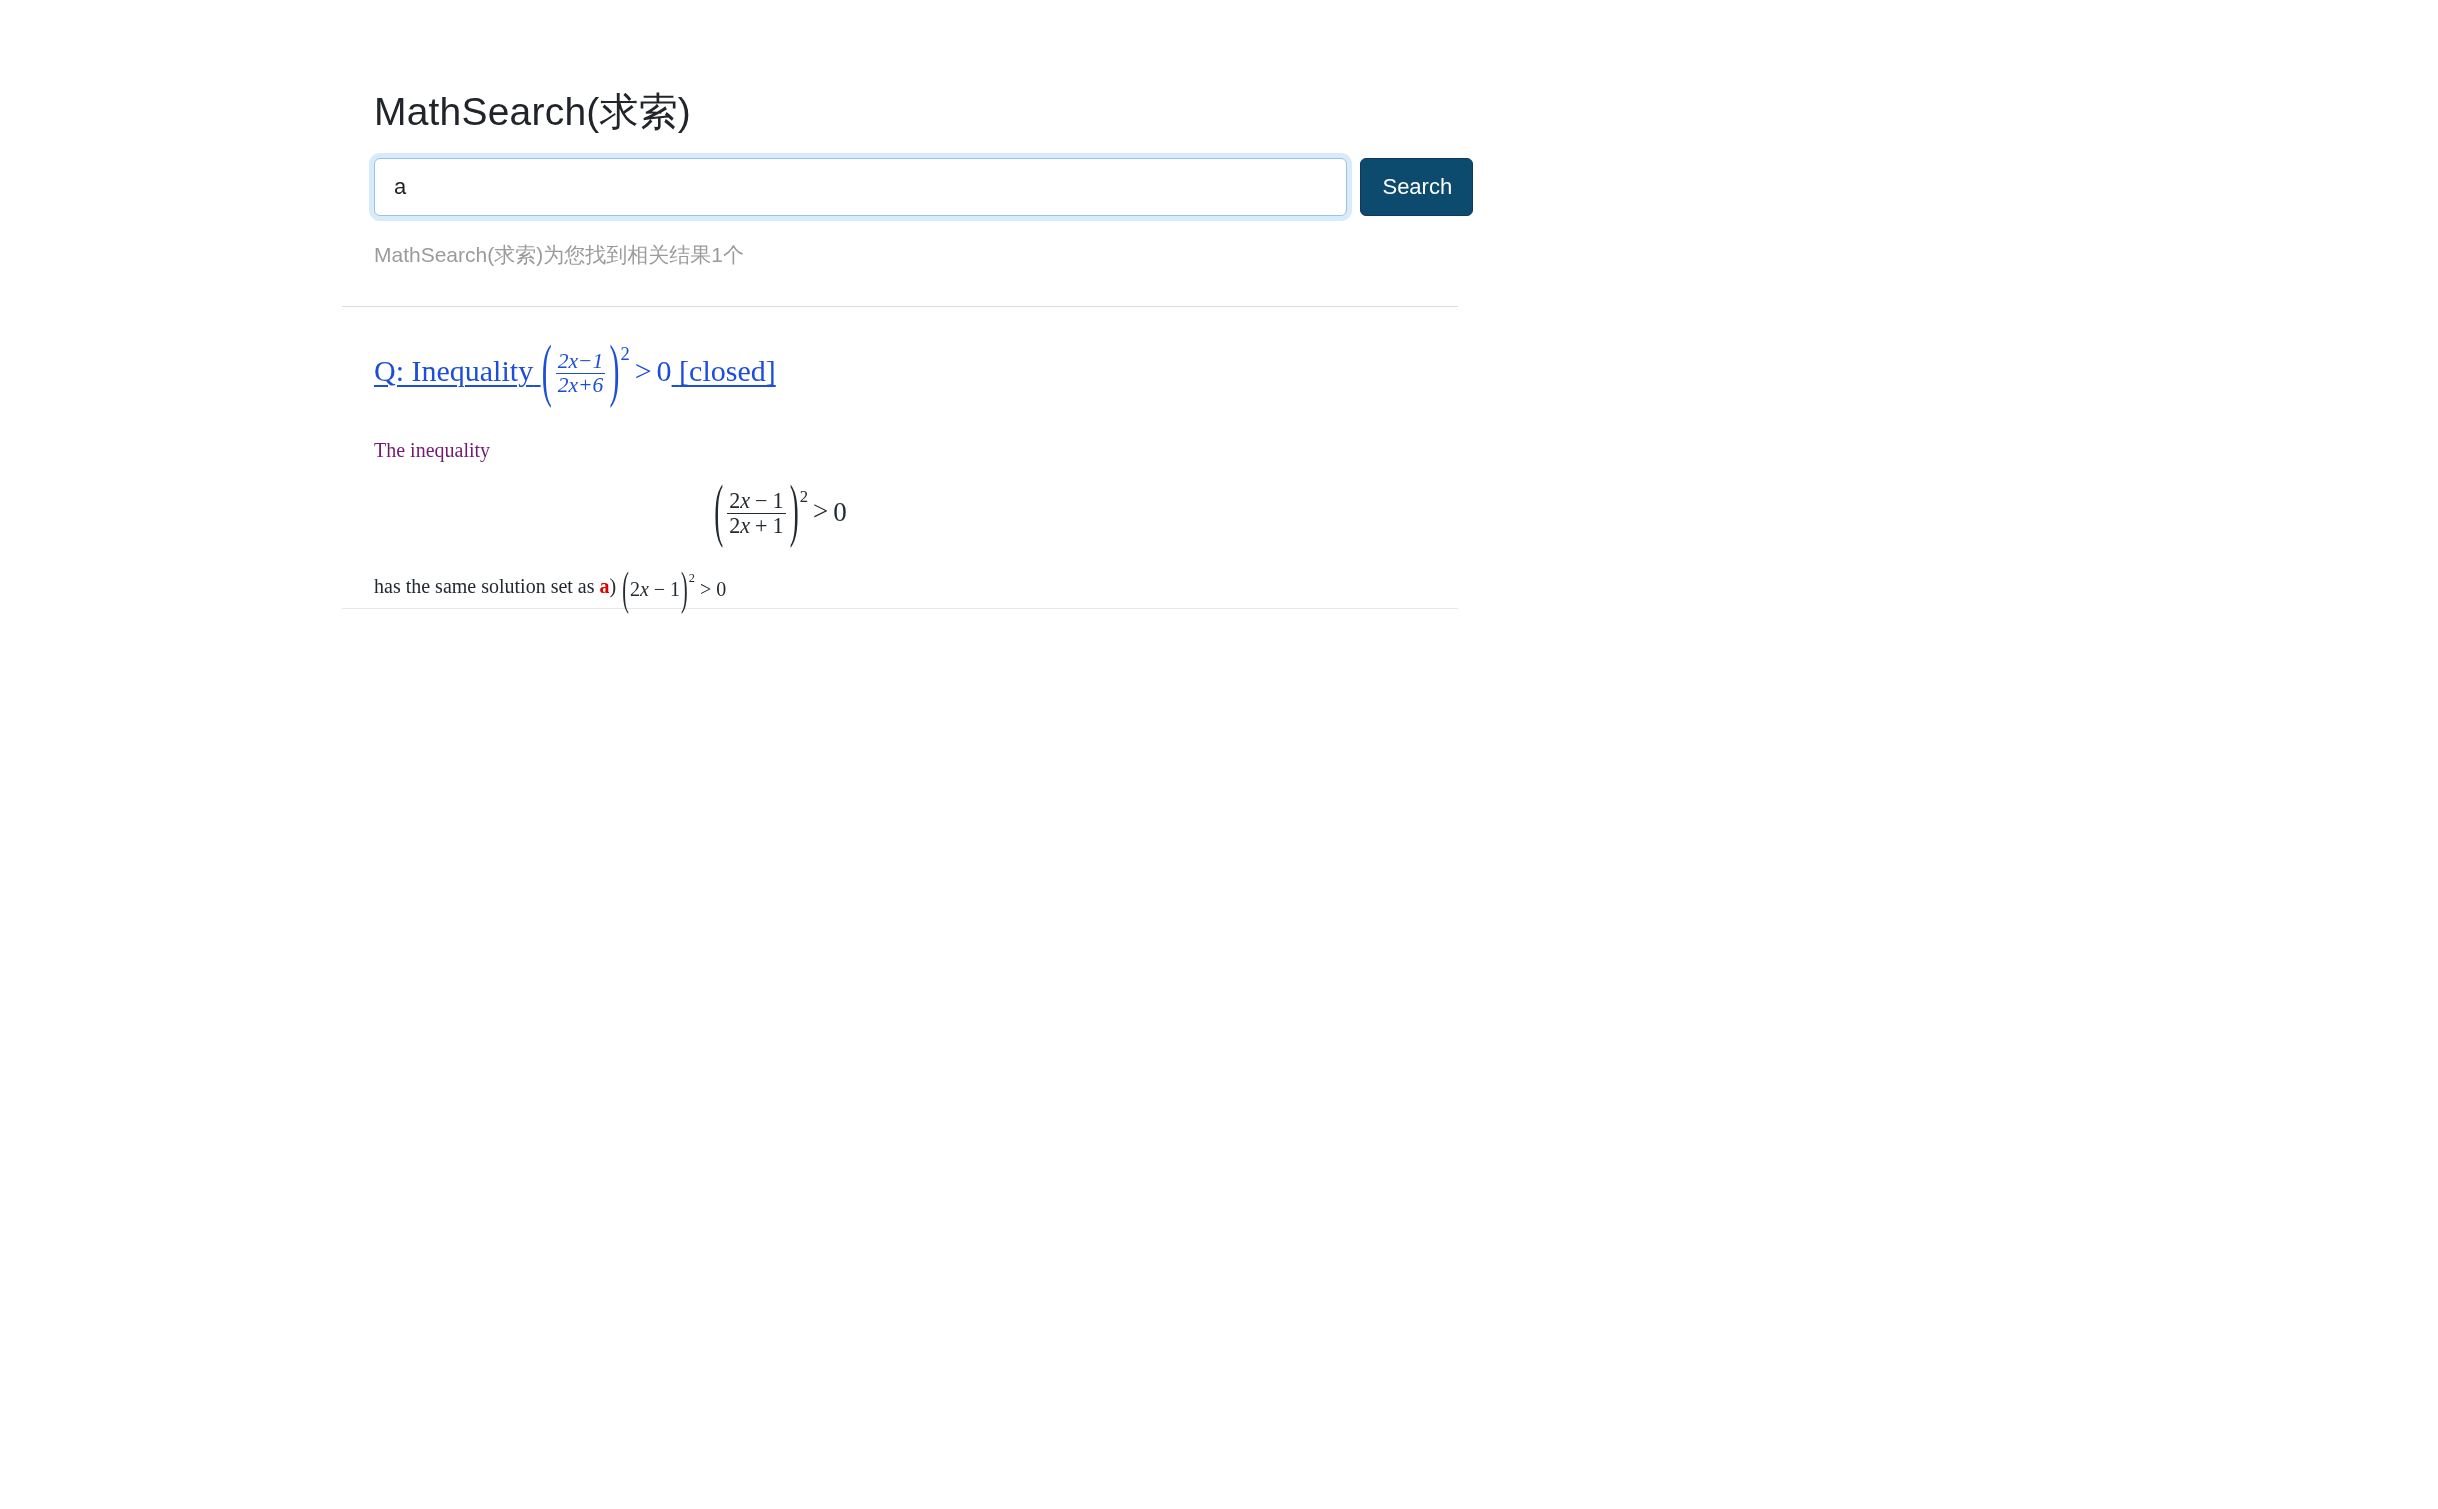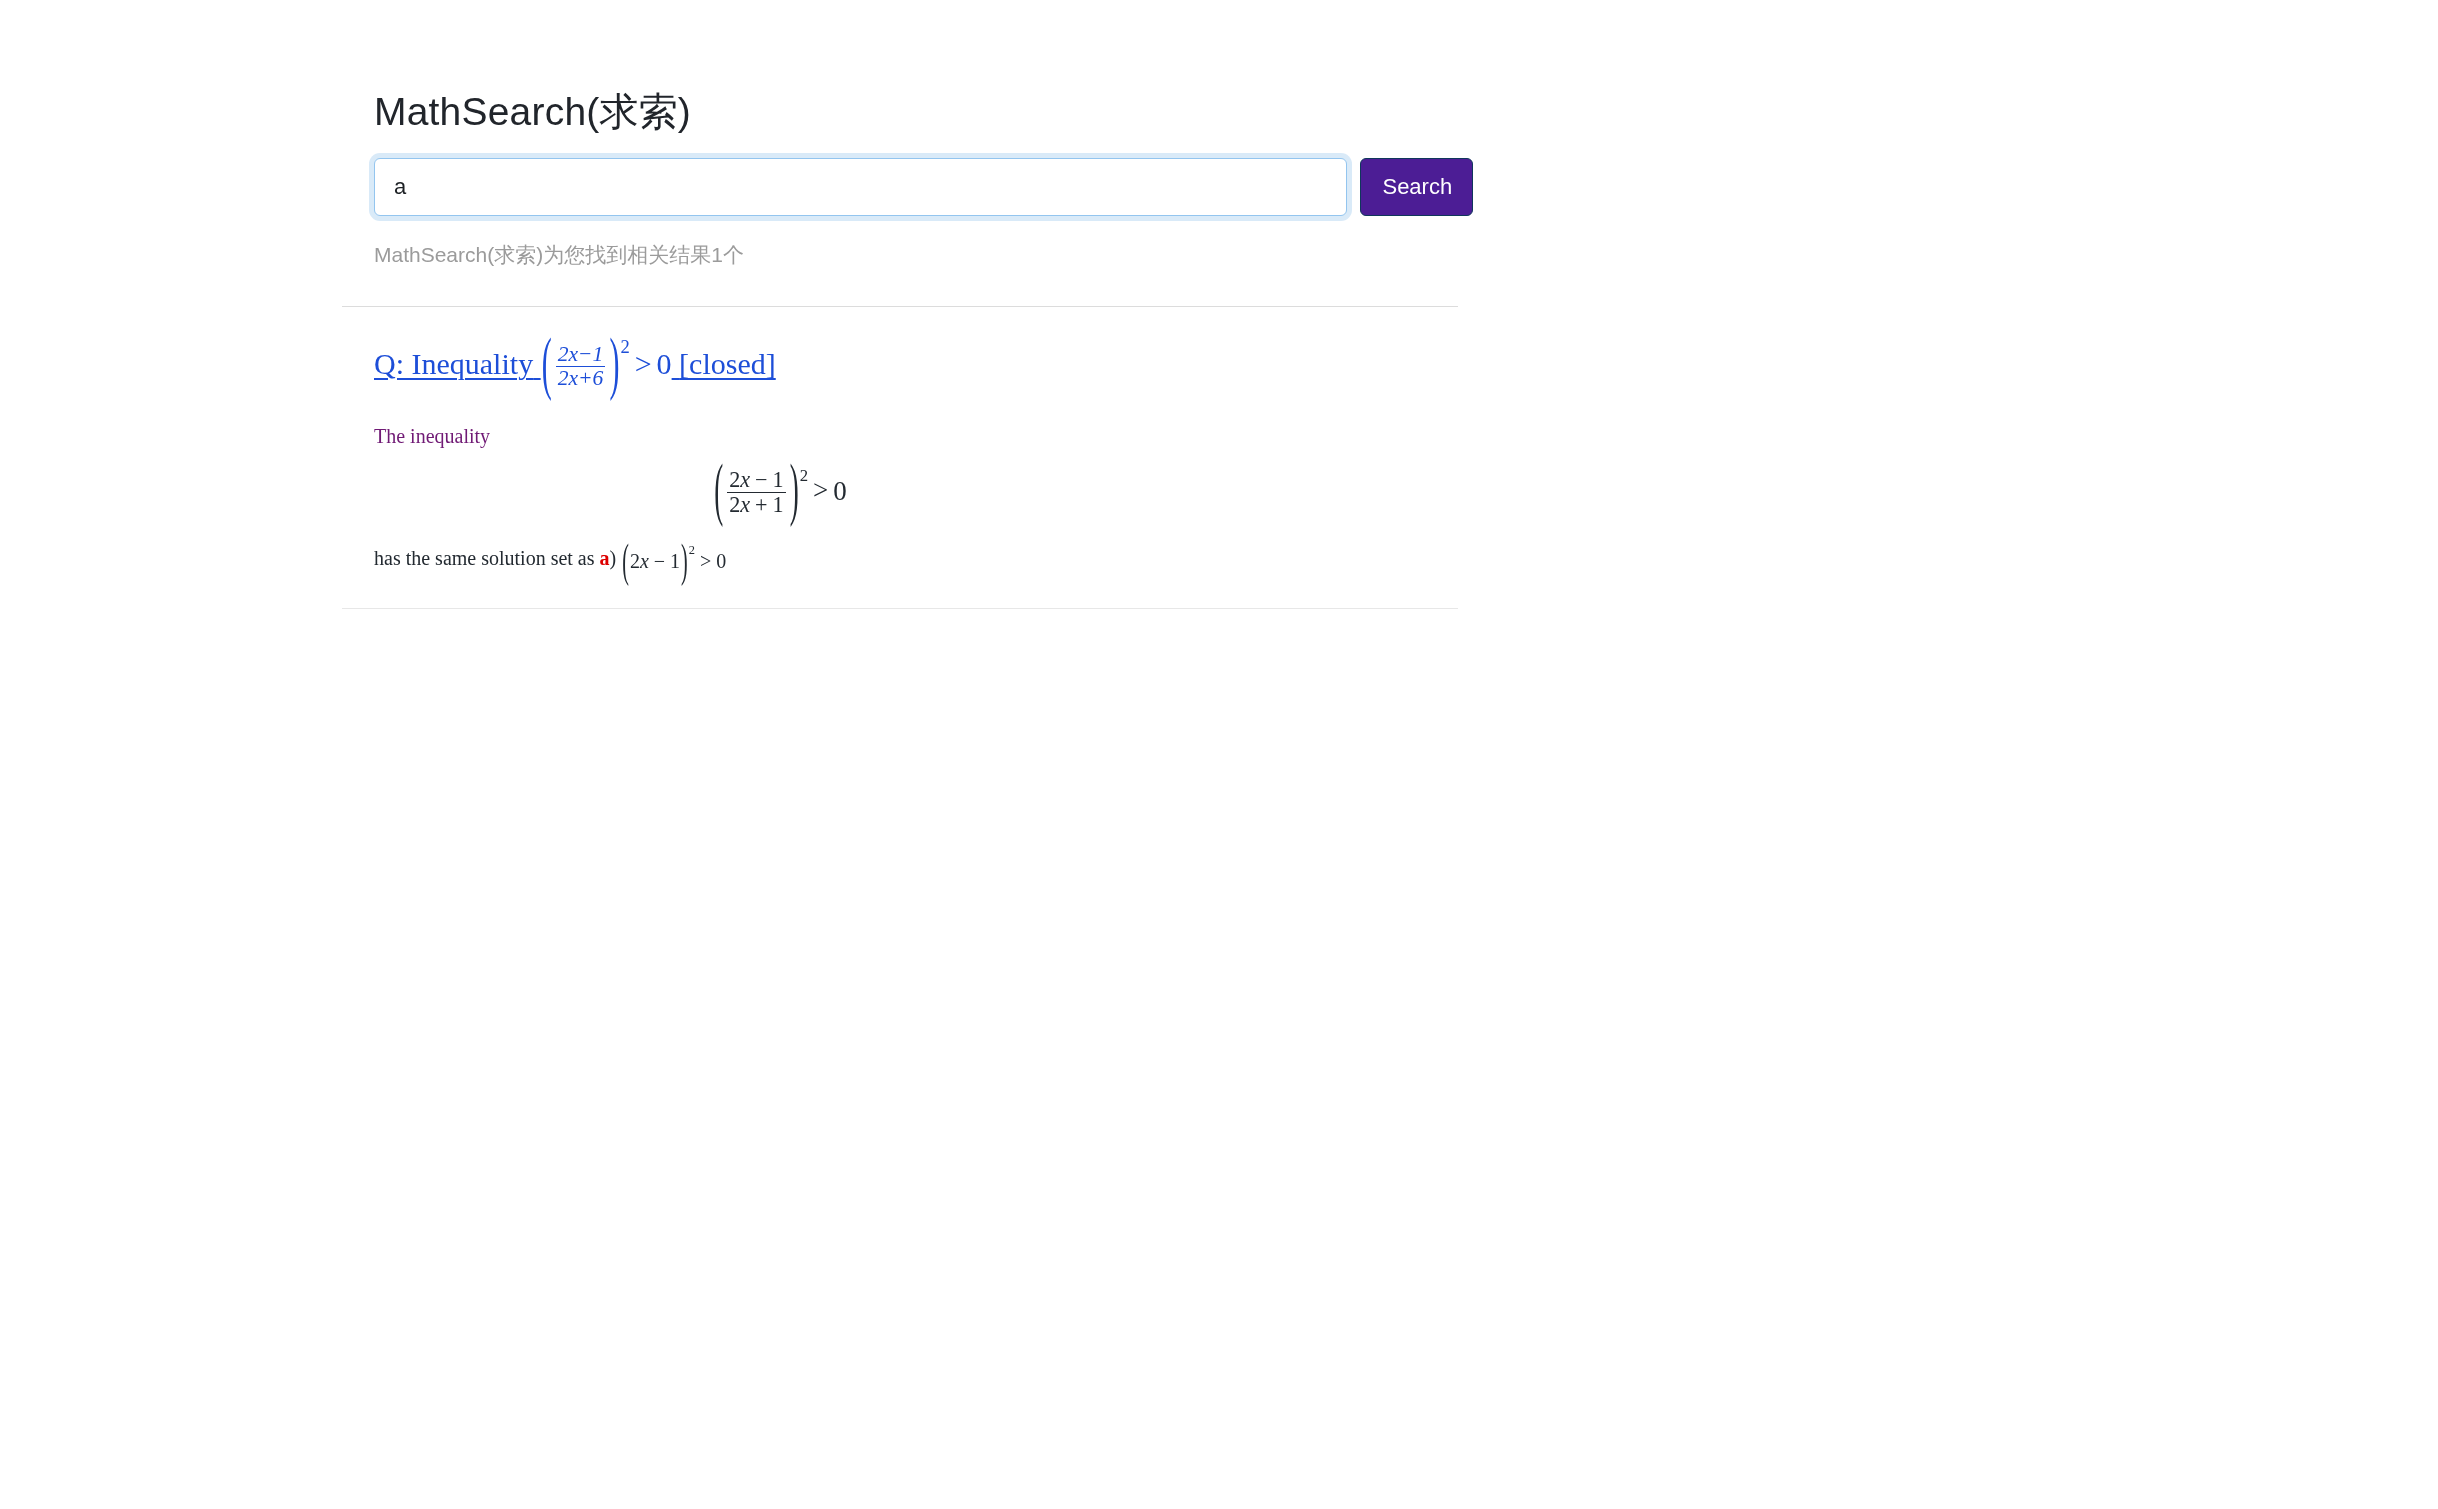--- a/index.html
+++ b/index.html
@@ -68,21 +68,21 @@
   .search-input::placeholder { color: #9aa3ab; }
 
   .search-button {
     height: 58px;
     min-width: 98px;
     padding: 0 21px;
     font-family: "Liberation Sans", sans-serif;
     font-size: 22px;
     font-weight: 400;
     color: #ffffff;
-    background: #4c1d95;
+    background: #0c4a6e;
     border: 1px solid #10375c;
     border-radius: 6px;
     cursor: pointer;
     line-height: 1;
   }
 
   .result-count {
     margin-top: 25px;
     font-family: "Liberation Sans", sans-serif;
     font-size: 21px;
@@ -171,21 +171,21 @@
     position: relative;
     top: -0.02em;
   }
 
   .frac {
     display: inline-block;
     vertical-align: middle;
     text-align: center;
     font-size: 0.72em;
     line-height: 1.08;
-    margin: 1px 3px;
+    margin: 8px 3px;
     position: relative;
     top: -0.02em;
   }
   .frac .num { display: block; padding: 0 2px; }
   .frac .den { display: block; padding: 0 2px; border-top: 1.3px solid currentColor; }
 
   .sup {
     font-size: 0.62em;
     vertical-align: super;
     line-height: 0;

